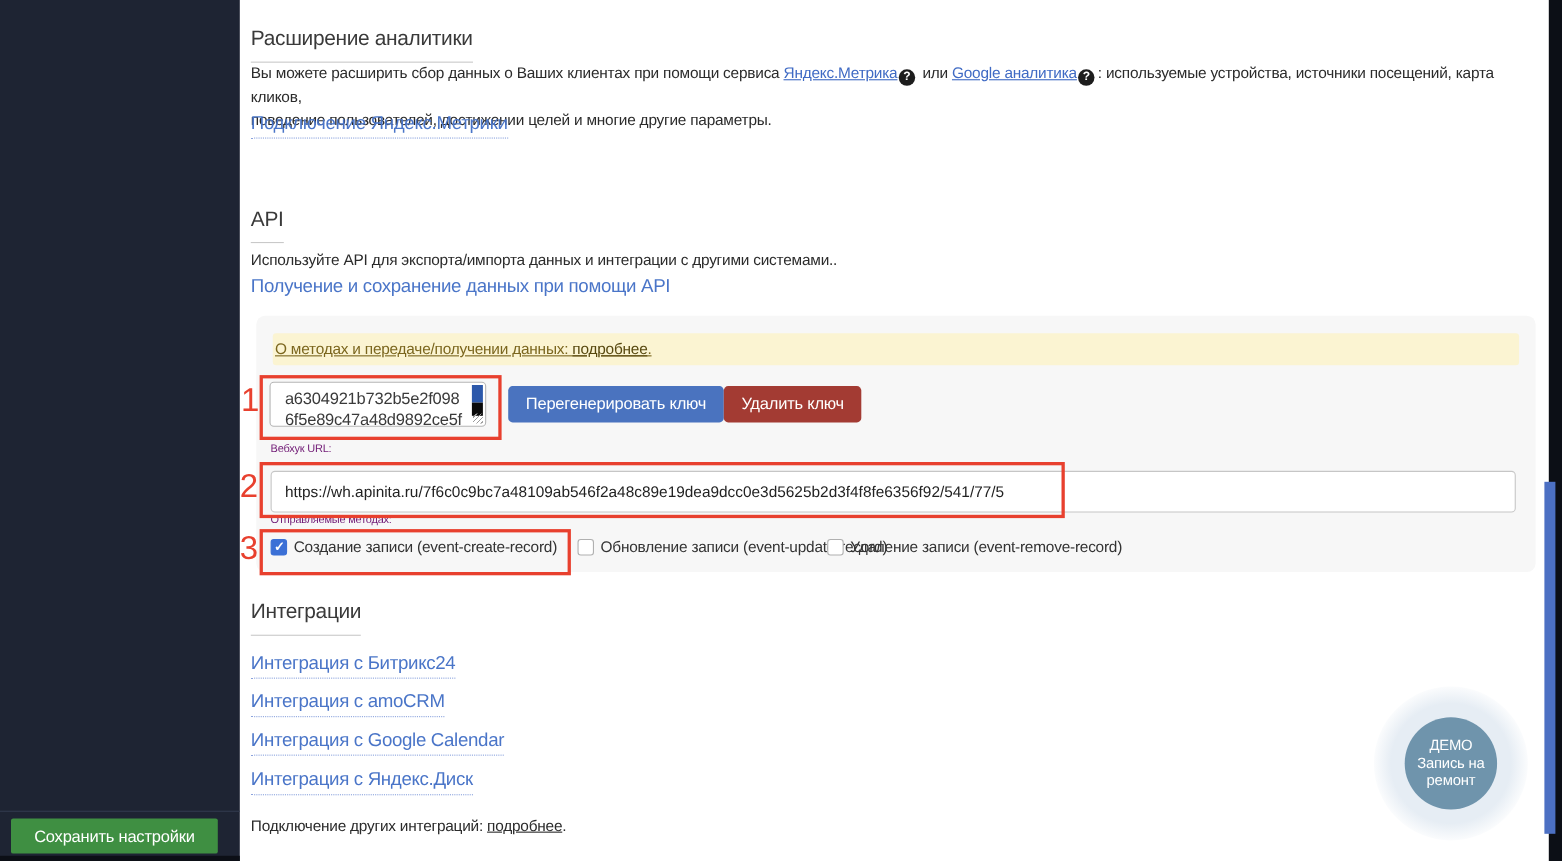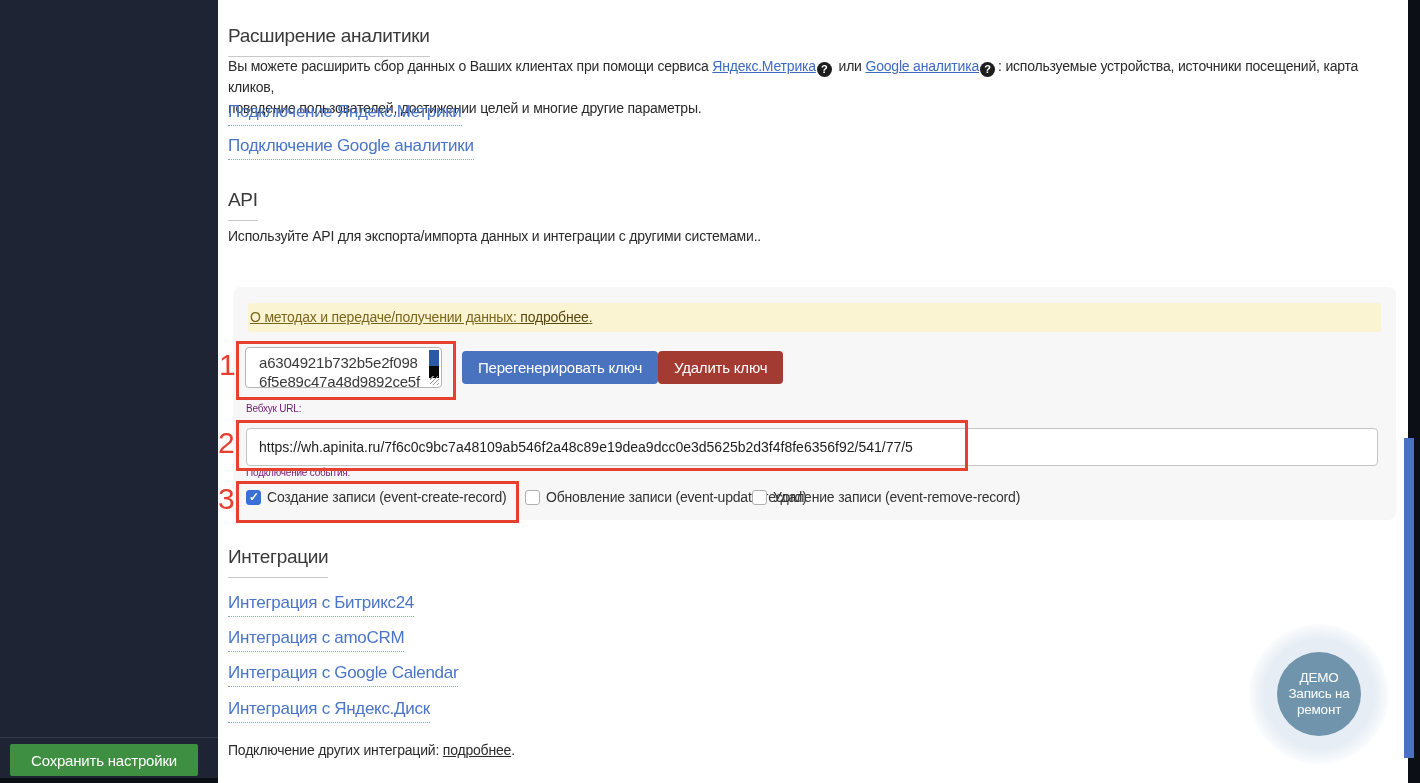--- a/index.html
+++ b/index.html
@@ -94,24 +94,24 @@
   <div class="scroll-thumb"></div>
 
   <div class="section-title" style="top:25px;">Расширение аналитики</div>
 
   <div class="para" style="top:56px;">
     <span>Вы можете расширить сбор данных о Ваших клиентах при помощи сервиса </span><span class="inline-link">Яндекс.Метрика</span><span class="help-icon">?</span><span> или </span><span class="inline-link">Google аналитика</span><span class="help-icon">?</span><span>: используемые устройства, источники посещений, карта кликов,</span><br>
     <span>поведение пользователей, достижении целей и многие другие параметры.</span>
   </div>
 
   <a class="dlink" style="top:102px;">Подключение Яндекс.Метрики</a>
-  <a class="dlink" style="top:136px;">Подключение Google аналитики</a>
 
   <div class="section-title" style="top:189px;">API</div>
   <div class="para" style="top:226px;">Используйте API для экспорта/импорта данных и интеграции с другими системами..</div>
+  <a class="plain-link" style="top:250px;">Получение и сохранение данных при помощи API</a>
 
   <div class="panel"></div>
 
   <div class="notice">
     <span>О методах и передаче/получении данных: </span><a>подробнее</a><span>.</span>
   </div>
 
   <div class="ta">
     <div class="ta-text">
       <div>a6304921b732b5e2f098</div>
@@ -121,21 +121,21 @@
     <div class="ta-sb-black"></div>
     <div class="ta-grip"></div>
   </div>
 
   <button class="btn btn-regen">Перегенерировать ключ</button>
   <button class="btn btn-delete">Удалить ключ</button>
 
   <div class="field-label" style="left:246px;top:403px;">Вебхук URL:</div>
   <input class="webhook-input" type="text" value="https://wh.apinita.ru/7f6c0c9bc7a48109ab546f2a48c89e19dea9dcc0e3d5625b2d3f4f8fe6356f92/541/77/5" style="">
 
-  <div class="field-label" style="left:246px;top:467px;">Подключение события:</div>
+  <div class="field-label" style="left:246px;top:467px;">Отправляемые методах:</div>
 
   <div class="event-item" style="left:246px;">
     <span class="cbox checked"></span>
     <span>Создание записи (event-create-record)</span>
   </div>
   <div class="event-item" style="left:525px;">
     <span class="cbox"></span>
     <span>Обновление записи (event-update-record)</span>
   </div>
   <div class="event-item" style="left:752px;">

